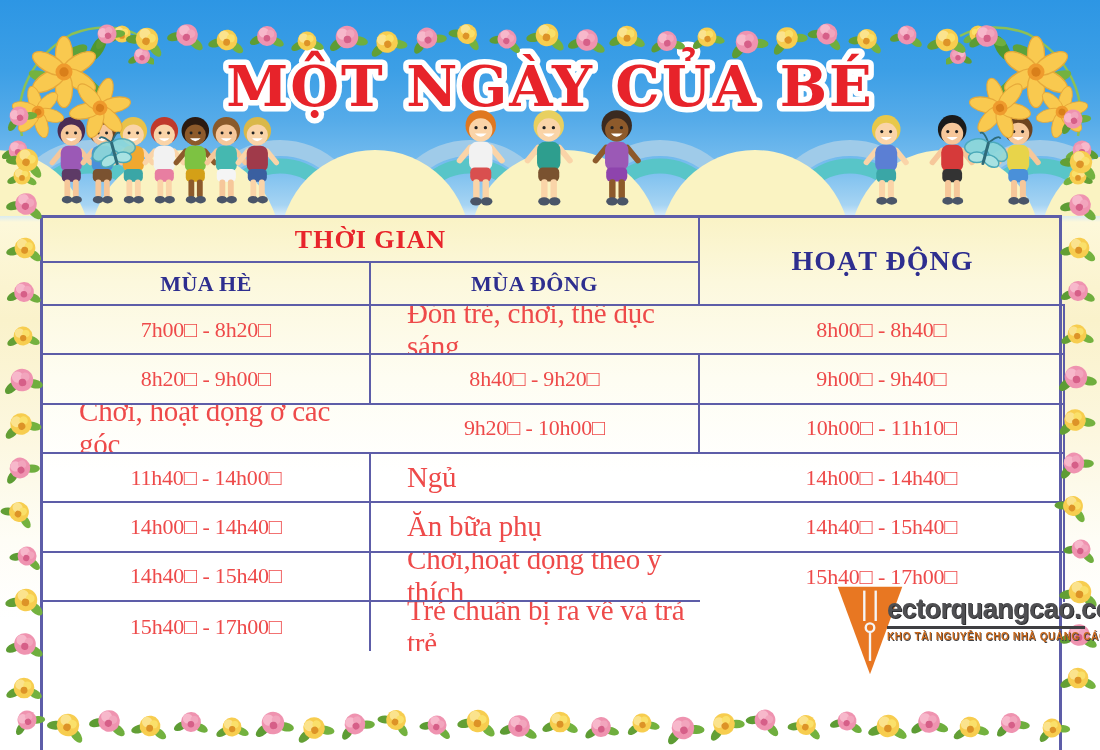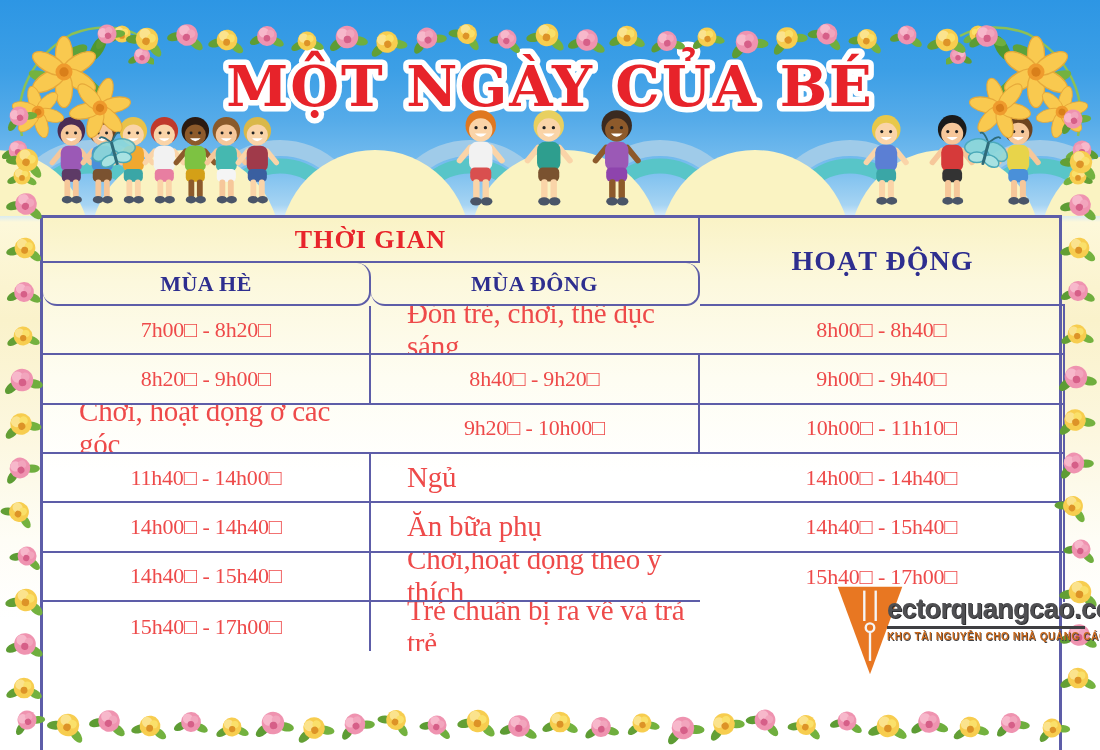--- a/index.html
+++ b/index.html
@@ -36,21 +36,21 @@
     z-index:4;
     font-family:Liberation Serif, serif;
   }
   .cell {
     display:flex; align-items:center; justify-content:center;
     box-sizing:border-box; border:0 solid #5d5da8; overflow:hidden;
   }
   .bb { border-bottom-width:2.5px; }
   .br { border-right-width:2.5px; }
   .th-red   { color:#e8252b; font-weight:bold; font-size:26px; letter-spacing:1px; }
-  .th-navy  { color:#2e2e8f; font-weight:bold; font-size:22px; letter-spacing:0.5px;border-radius:14px; }
+  .th-navy  { color:#2e2e8f; font-weight:bold; font-size:22px; letter-spacing:0.5px; }
   .th-navy-big { color:#2e2e8f; font-weight:bold; font-size:28px; letter-spacing:1px; }
   .c-thoigian { grid-column:1/3; grid-row:1; }
   .c-hoatdong { grid-column:3; grid-row:1/3; }
   .time { color:#ee4a4a; font-size:22px; letter-spacing:-0.2px; }
   .act  { color:#ee4a4a; font-size:29px; justify-content:flex-start; padding-left:36px; letter-spacing:-0.2px; }
 
   
   .watermark { position:absolute; left:835px; top:578px; width:250px; height:100px; z-index:6; }
   .wm-logo { position:absolute; left:0; top:5px; width:70px; height:95px; }
   .wm-text { position:absolute; left:52px; top:16px; width:198px; }

